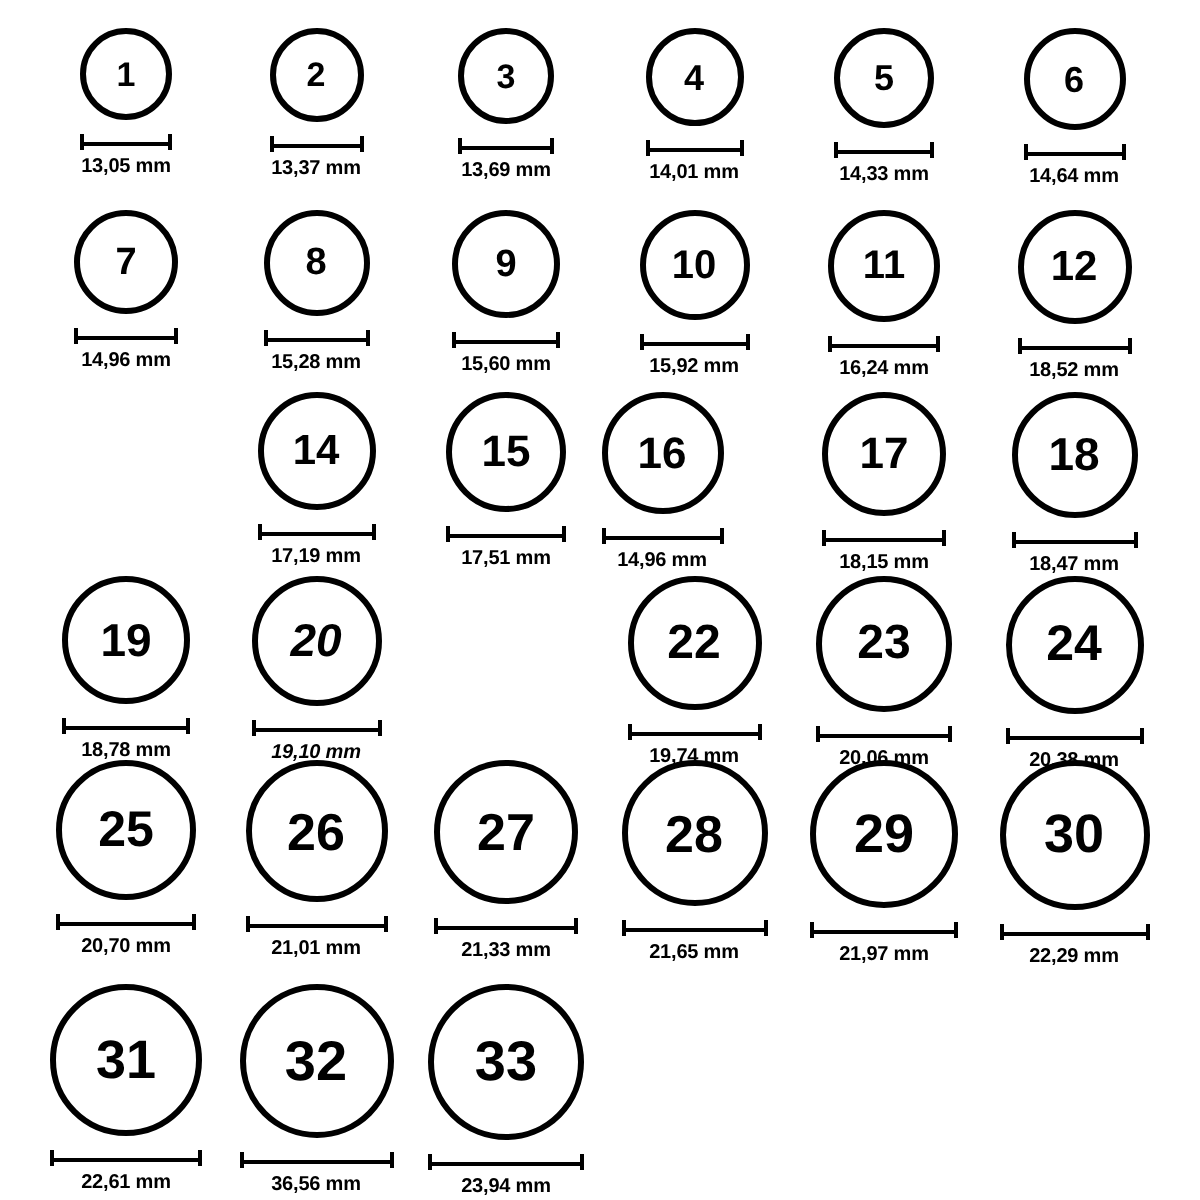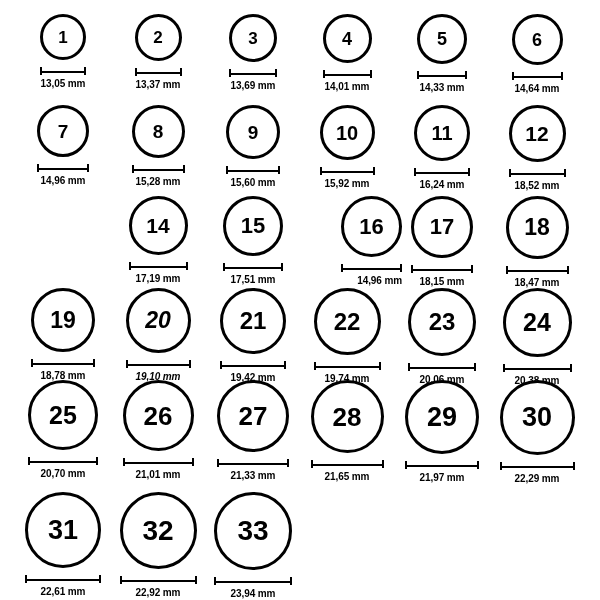--- a/index.html
+++ b/index.html
@@ -161,21 +161,21 @@
       <div class="ring-dim" style="width: 59px;"></div>
       <div class="ring-size-text">17,19 mm</div>
     </div>
     <div class="ring-cell" style="left: 206px; top: 196px; width: 94px;">
       <div class="ring-circle" style="width: 60px; height: 60px;">
         <div class="ring-label" style="font-size: 22px;">15</div>
       </div>
       <div class="ring-dim" style="width: 60px;"></div>
       <div class="ring-size-text">17,51 mm</div>
     </div>
-    <div class="ring-cell" style="left: 308px; top: 196px; width: 94px; align-items: flex-end;">
+    <div class="ring-cell" style="left: 284px; top: 196px; width: 94px;">
       <div class="ring-circle" style="width: 61px; height: 61px;">
         <div class="ring-label" style="font-size: 22px;">16</div>
       </div>
       <div class="ring-dim" style="width: 61px;"></div>
       <div class="ring-size-text">14,96 mm</div>
     </div>
     <div class="ring-cell" style="left: 395px; top: 196px; width: 94px;">
       <div class="ring-circle" style="width: 62px; height: 62px;">
         <div class="ring-label" style="font-size: 22px;">17</div>
       </div>
@@ -196,27 +196,20 @@
       <div class="ring-dim" style="width: 64px;"></div>
       <div class="ring-size-text">18,78 mm</div>
     </div>
     <div class="ring-cell" style="left: 111px; top: 288px; width: 94px; font-style: italic;">
       <div class="ring-circle" style="width: 65px; height: 65px;">
         <div class="ring-label" style="font-size: 23px;">20</div>
       </div>
       <div class="ring-dim" style="width: 65px;"></div>
       <div class="ring-size-text">19,10 mm</div>
     </div>
-    <div class="ring-cell" style="left: 206px; top: 288px; width: 94px;">
-      <div class="ring-circle" style="width: 66px; height: 66px;">
-        <div class="ring-label" style="font-size: 24px;">21</div>
-      </div>
-      <div class="ring-dim" style="width: 66px;"></div>
-      <div class="ring-size-text">19,42 mm</div>
-    </div>
     <div class="ring-cell" style="left: 300px; top: 288px; width: 94px;">
       <div class="ring-circle" style="width: 67px; height: 67px;">
         <div class="ring-label" style="font-size: 24px;">22</div>
       </div>
       <div class="ring-dim" style="width: 67px;"></div>
       <div class="ring-size-text">19,74 mm</div>
     </div>
     <div class="ring-cell" style="left: 395px; top: 288px; width: 94px;">
       <div class="ring-circle" style="width: 68px; height: 68px;">
         <div class="ring-label" style="font-size: 24px;">23</div>
@@ -278,21 +271,21 @@
         <div class="ring-label" style="font-size: 27px;">31</div>
       </div>
       <div class="ring-dim" style="width: 76px;"></div>
       <div class="ring-size-text">22,61 mm</div>
     </div>
     <div class="ring-cell" style="left: 111px; top: 492px; width: 94px;">
       <div class="ring-circle" style="width: 77px; height: 77px;">
         <div class="ring-label" style="font-size: 28px;">32</div>
       </div>
       <div class="ring-dim" style="width: 77px;"></div>
-      <div class="ring-size-text">22,92 mm</div>
+      <div class="ring-size-text">36,56 mm</div>
     </div>
     <div class="ring-cell" style="left: 206px; top: 492px; width: 94px;">
       <div class="ring-circle" style="width: 78px; height: 78px;">
         <div class="ring-label" style="font-size: 28px;">33</div>
       </div>
       <div class="ring-dim" style="width: 78px;"></div>
       <div class="ring-size-text">23,94 mm</div>
     </div>
   </div>
 

